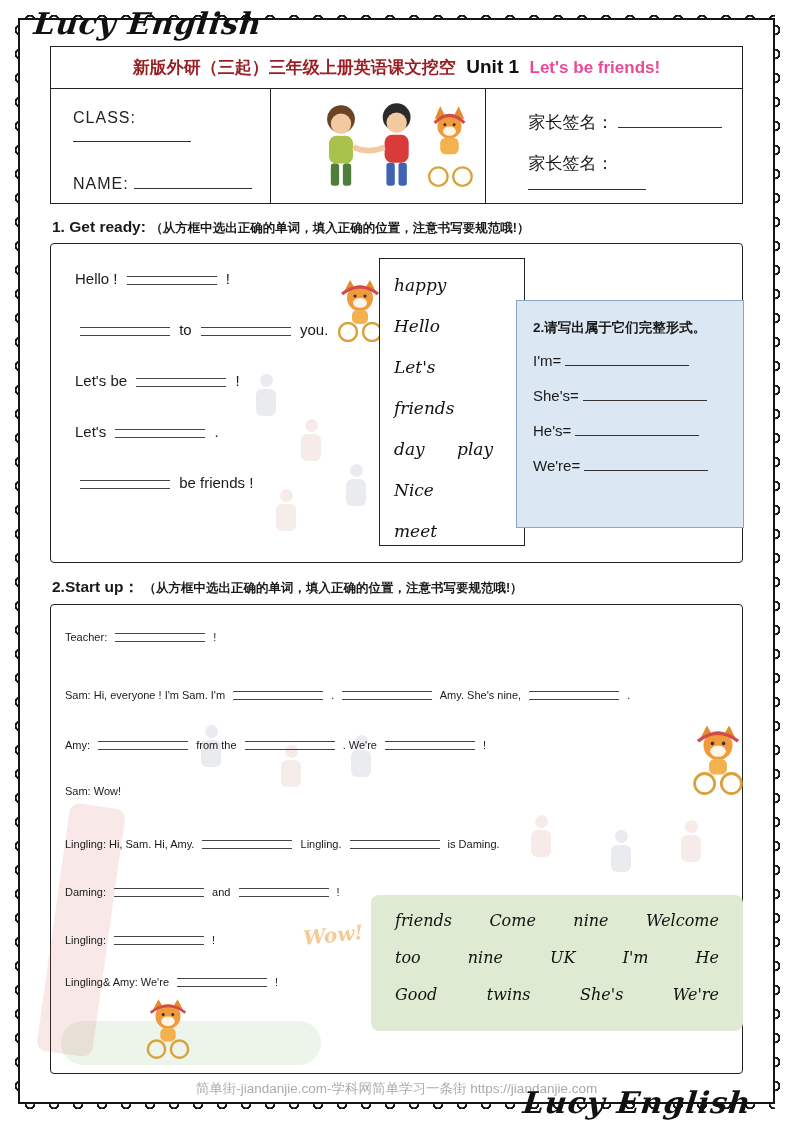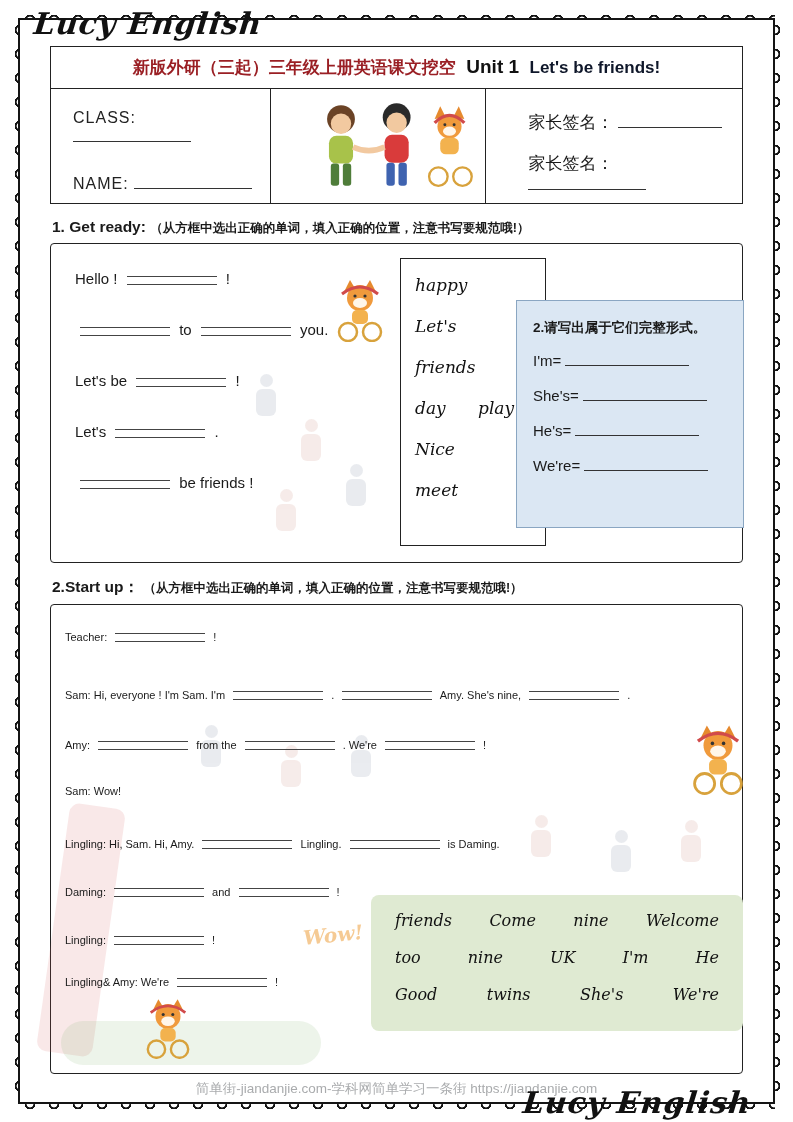--- a/index.html
+++ b/index.html
@@ -27,21 +27,21 @@
   .logo.top-left { top:6px; left:34px; }
   .logo.bottom-right { bottom:2px; right:42px; }
 
   .content { position:absolute; left:50px; right:50px; top:46px; z-index:2; }
 
   
   .header-box { border:1.6px solid #222; }
   .title-row { border-bottom:1.6px solid #222; text-align:center; padding:9px 4px; }
   .title-cn { color:#9a1f24; font-weight:700; font-size:17px; }
   .title-unit { color:#111; font-weight:700; font-size:19px; margin-left:6px; }
-  .title-en { color:#0f172a; font-weight:700; font-size:17px; margin-left:6px; }
+  .title-en { color:#ec4899; font-weight:700; font-size:17px; margin-left:6px; }
   .info-row { display:flex; height:114px;gap:28px; }
   .cell-left { width:228px; border-right:1.6px solid #222; padding:20px 14px 0 22px; }
   .cl-line { font-size:16px; letter-spacing:1px; margin-bottom:28px; color:#222; }
   .cell-mid { flex:1; border-right:1.6px solid #222; display:flex; align-items:center; justify-content:center; }
   .cell-right { width:236px; padding:22px 10px 0 14px; }
   .cr-line { font-size:17px; font-weight:400; margin-bottom:18px; }
   .uline { display:inline-block; border-bottom:1.4px solid #333; height:15px; vertical-align:baseline; }
   .u120 { width:118px; } .u108 { width:104px; } .u125 { width:124px; }
 
   
@@ -55,21 +55,21 @@
   .box2 { height:470px; margin-bottom:2px; }
 
   .blank { display:inline-block; width:90px; height:9px; border-top:1.2px solid #444;
            border-bottom:1.2px solid #444; margin:0 5px; vertical-align:-1px; }
 
   .s1-lines { position:absolute; left:24px; top:26px; width:330px; z-index:2; }
   .s1-lines .line { font-size:15px; height:21px; margin-bottom:30px; white-space:nowrap; }
   .s2-lines { position:absolute; left:14px; top:26px; right:14px; z-index:2; }
   .s2-lines .line { font-size:11px; height:20px; white-space:nowrap; }
 
-  .wordbank1 { position:absolute; left:349px; top:14px; bottom:16px; width:146px;
+  .wordbank1 { position:absolute; left:328px; top:14px; bottom:16px; width:146px;
                border:1.3px solid #222; padding:6px 0 0 14px; background:#fff; z-index:2; }
   .wb-item { font-family:"DejaVu Serif", serif; font-style:italic; font-size:17px;
              line-height:41px; white-space:pre; color:#111; }
 
   .subtask { position:absolute; left:465px; top:56px; width:228px; height:228px;
              background:#dbe7f3; border:1px solid #8aa6c2; padding:18px 14px 0 16px; z-index:2; }
   .subtask-title { font-size:13.5px; font-weight:700; margin-bottom:14px; }
   .subtask-item { font-size:15px; margin-bottom:17px; }
 
   .wordbank2 { position:absolute; left:320px; top:290px; width:372px; height:136px;
@@ -203,20 +203,21 @@
       <div class="s1-lines">
         <div class="line">Hello ! <span class="blank"></span> !</div>
         <div class="line"><span class="blank"></span> to <span class="blank"></span> you.</div>
         <div class="line">Let's be <span class="blank"></span> !</div>
         <div class="line">Let's <span class="blank"></span> .</div>
         <div class="line"><span class="blank"></span> be friends !</div>
       </div>
 
       <div class="wordbank1">
         <div class="wb-item">happy</div>
+        <div class="wb-item">Hello</div>
         <div class="wb-item">Let's</div>
         <div class="wb-item">friends</div>
         <div class="wb-item">day      play</div>
         <div class="wb-item">Nice</div>
         <div class="wb-item">meet</div>
       </div>
 
       <div class="subtask">
         <div class="subtask-title">2.请写出属于它们完整形式。</div>
         <div class="subtask-item">

